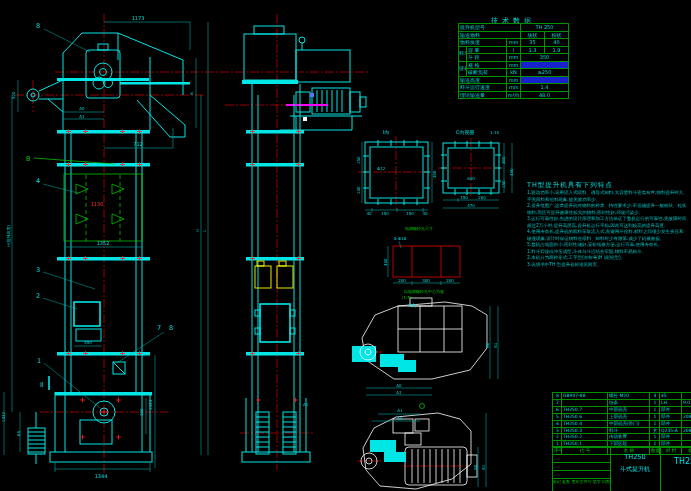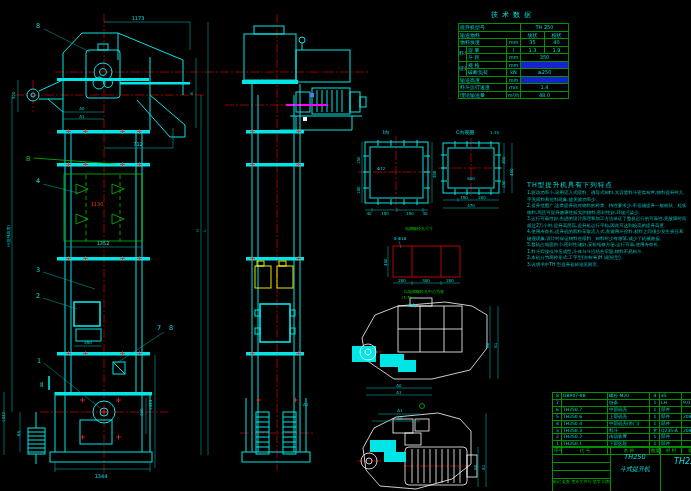--- a/index.html
+++ b/index.html
@@ -35,23 +35,23 @@
   .tech .lab{text-align:left;padding-left:1px;}
   .hl{background:#1822cc;}
   .bom td{font-size:4.5px;line-height:5.9px;height:5.9px;text-align:left;padding-left:1px;}
   .bom .ctr{text-align:center;}
   .bom .hdr td{color:#00cc00;text-align:center;}
   .tb{position:absolute;border:1px solid #009000;}
   .tiny{font-size:8px;transform:scale(.5);transform-origin:left top;color:#00cc00;white-space:nowrap;}
   .notes-title{color:#00e0e0;font-size:6.5px;letter-spacing:1px;}
   .notes-body{font-size:8px;line-height:11.5px;color:#00c4c4;transform:scale(.56);
               transform-origin:left top;width:300px;white-space:nowrap;}
-  .tt-title{position:absolute;left:458px;top:10px;width:110px;text-align:center;
+  .tt-title{position:absolute;left:458px;top:16px;width:110px;text-align:center;
             color:#00e0e0;font-size:7px;letter-spacing:4px;}
-  .bigcyan{color:#00e5e5;text-align:center;font-style:italic;}
+  .bigcyan{color:#00e5e5;text-align:center;}
 </style>
 </head>
 <body>
 
 <svg width="691" height="491" viewBox="0 0 691 491">
 
   <g>
     <line class="r" x1="104" y1="14" x2="104" y2="476"></line>
     <line class="r" x1="15" y1="95" x2="205" y2="95"></line>
     <line class="r" x1="55" y1="72" x2="370" y2="72"></line>

